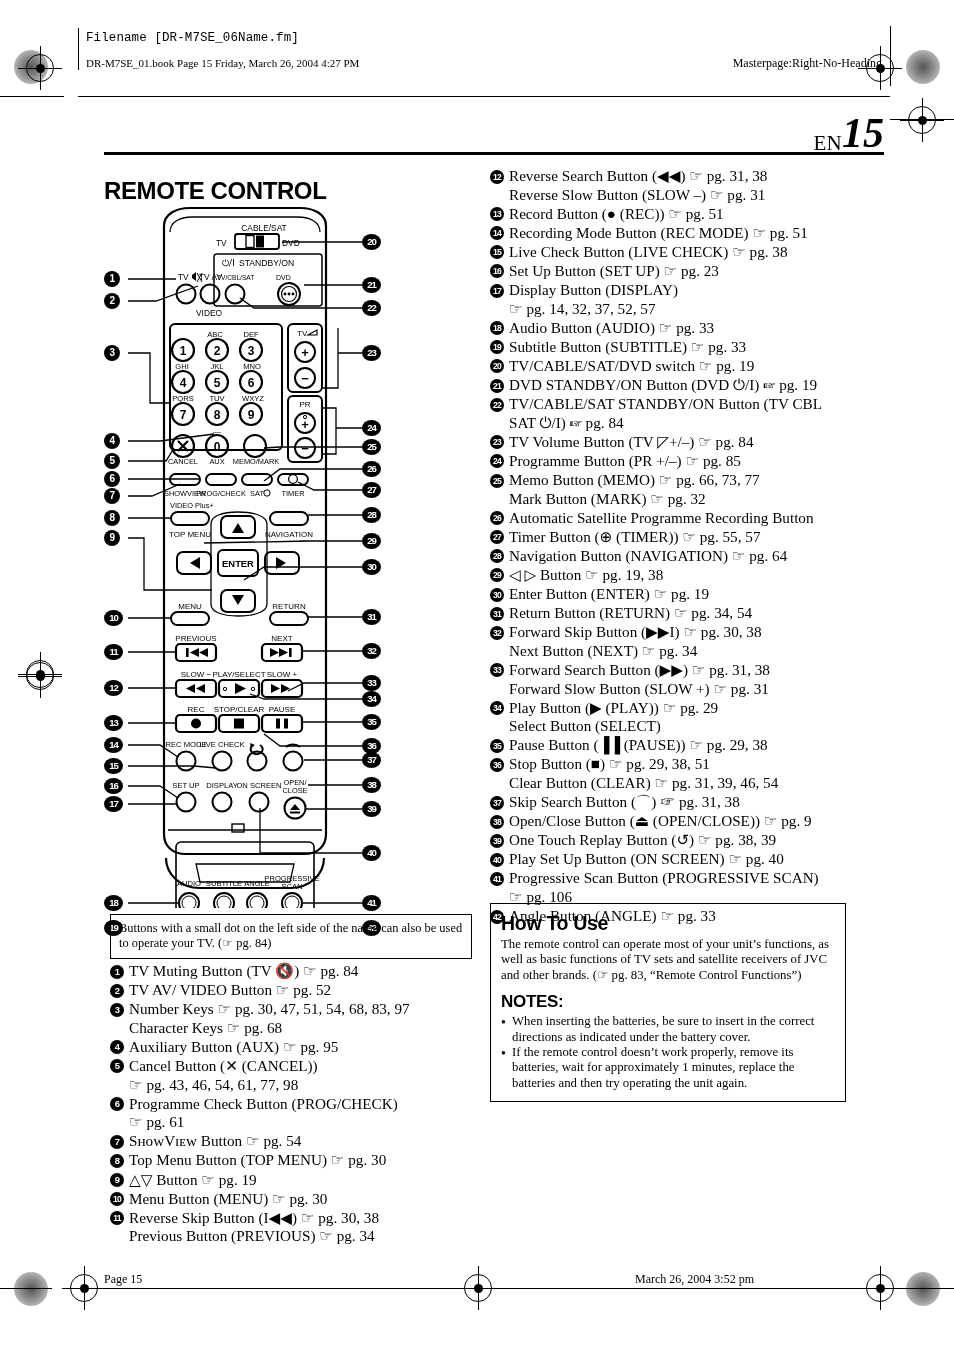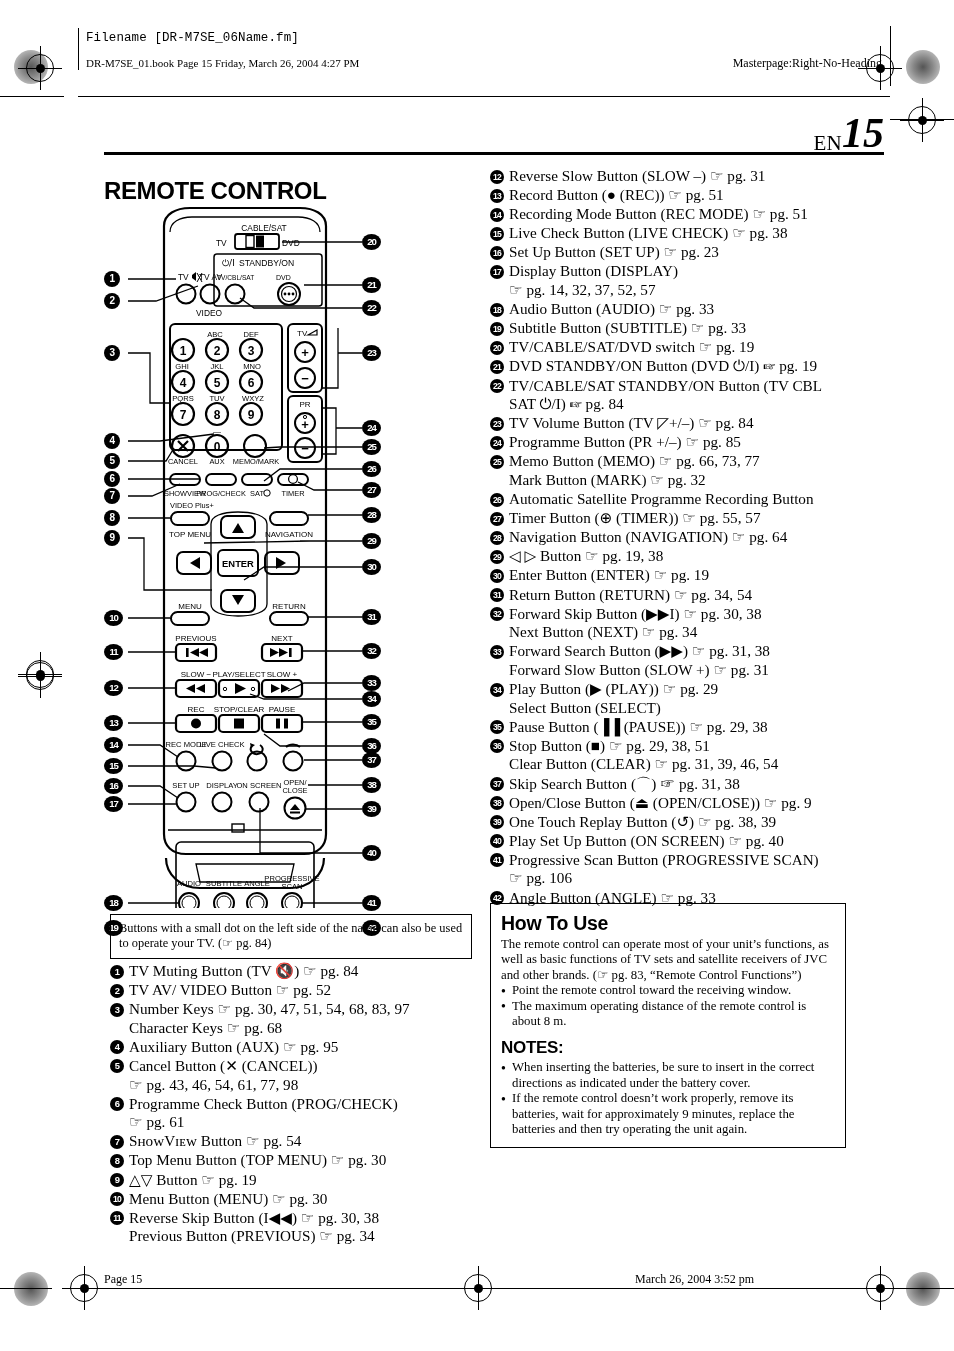--- a/index.html
+++ b/index.html
@@ -655,20 +655,21 @@
     <li class="item">
       <span class="num wide">11</span>
       <span class="sub">Reverse Skip Button (I◀◀) ☞ pg. 30, 38</span>
       <span class="sub">Previous Button (PREVIOUS) ☞ pg. 34</span>
     </li>
   </ol>
 
 <ol class="blist" id="right-list" style="position:absolute; left:490px; top:167px; width:364px;">
     <li class="item">
       <span class="num wide">12</span>
+      <span class="sub">Reverse Search Button (◀◀) ☞ pg. 31, 38</span>
       <span class="sub">Reverse Slow Button (SLOW –) ☞ pg. 31</span>
     </li>
     <li class="item">
       <span class="num wide">13</span>
       <span class="sub">Record Button (● (REC)) ☞ pg. 51</span>
     </li>
     <li class="item">
       <span class="num wide">14</span>
       <span class="sub">Recording Mode Button (REC MODE) ☞ pg. 51</span>
     </li>
@@ -790,25 +791,21 @@
     </li>
     <li class="item">
       <span class="num wide">42</span>
       <span class="sub">Angle Button (ANGLE) ☞ pg. 33</span>
     </li>
   </ol>
 
 <div class="howto">
   <h2>How To Use</h2>
   <p>The remote control can operate most of your unit’s functions, as well as basic functions of TV sets and satellite receivers of JVC and other brands. (☞ pg. 83, “Remote Control Functions”)</p>
-  <ul id="howto-bullets">
-      <li>Point the remote control toward the receiving window.</li>
-      <li>The maximum operating distance of the remote control is about 8 m.</li>
-    </ul>
   <h3>NOTES:</h3>
   <ul id="howto-notes">
       <li>When inserting the batteries, be sure to insert in the correct directions as indicated under the battery cover.</li>
-      <li>If the remote control doesn’t work properly, remove its batteries, wait for approximately 9 minutes, replace the batteries and then try operating the unit again.</li>
+      <li>If the remote control doesn’t work properly, remove its batteries, wait for approximately 1 minutes, replace the batteries and then try operating the unit again.</li>
     </ul>
 </div>
 
 <div class="foot foot-left">Page 15</div>
 <div class="foot foot-right">March 26, 2004 3:52 pm</div>
 
 </body></html>

